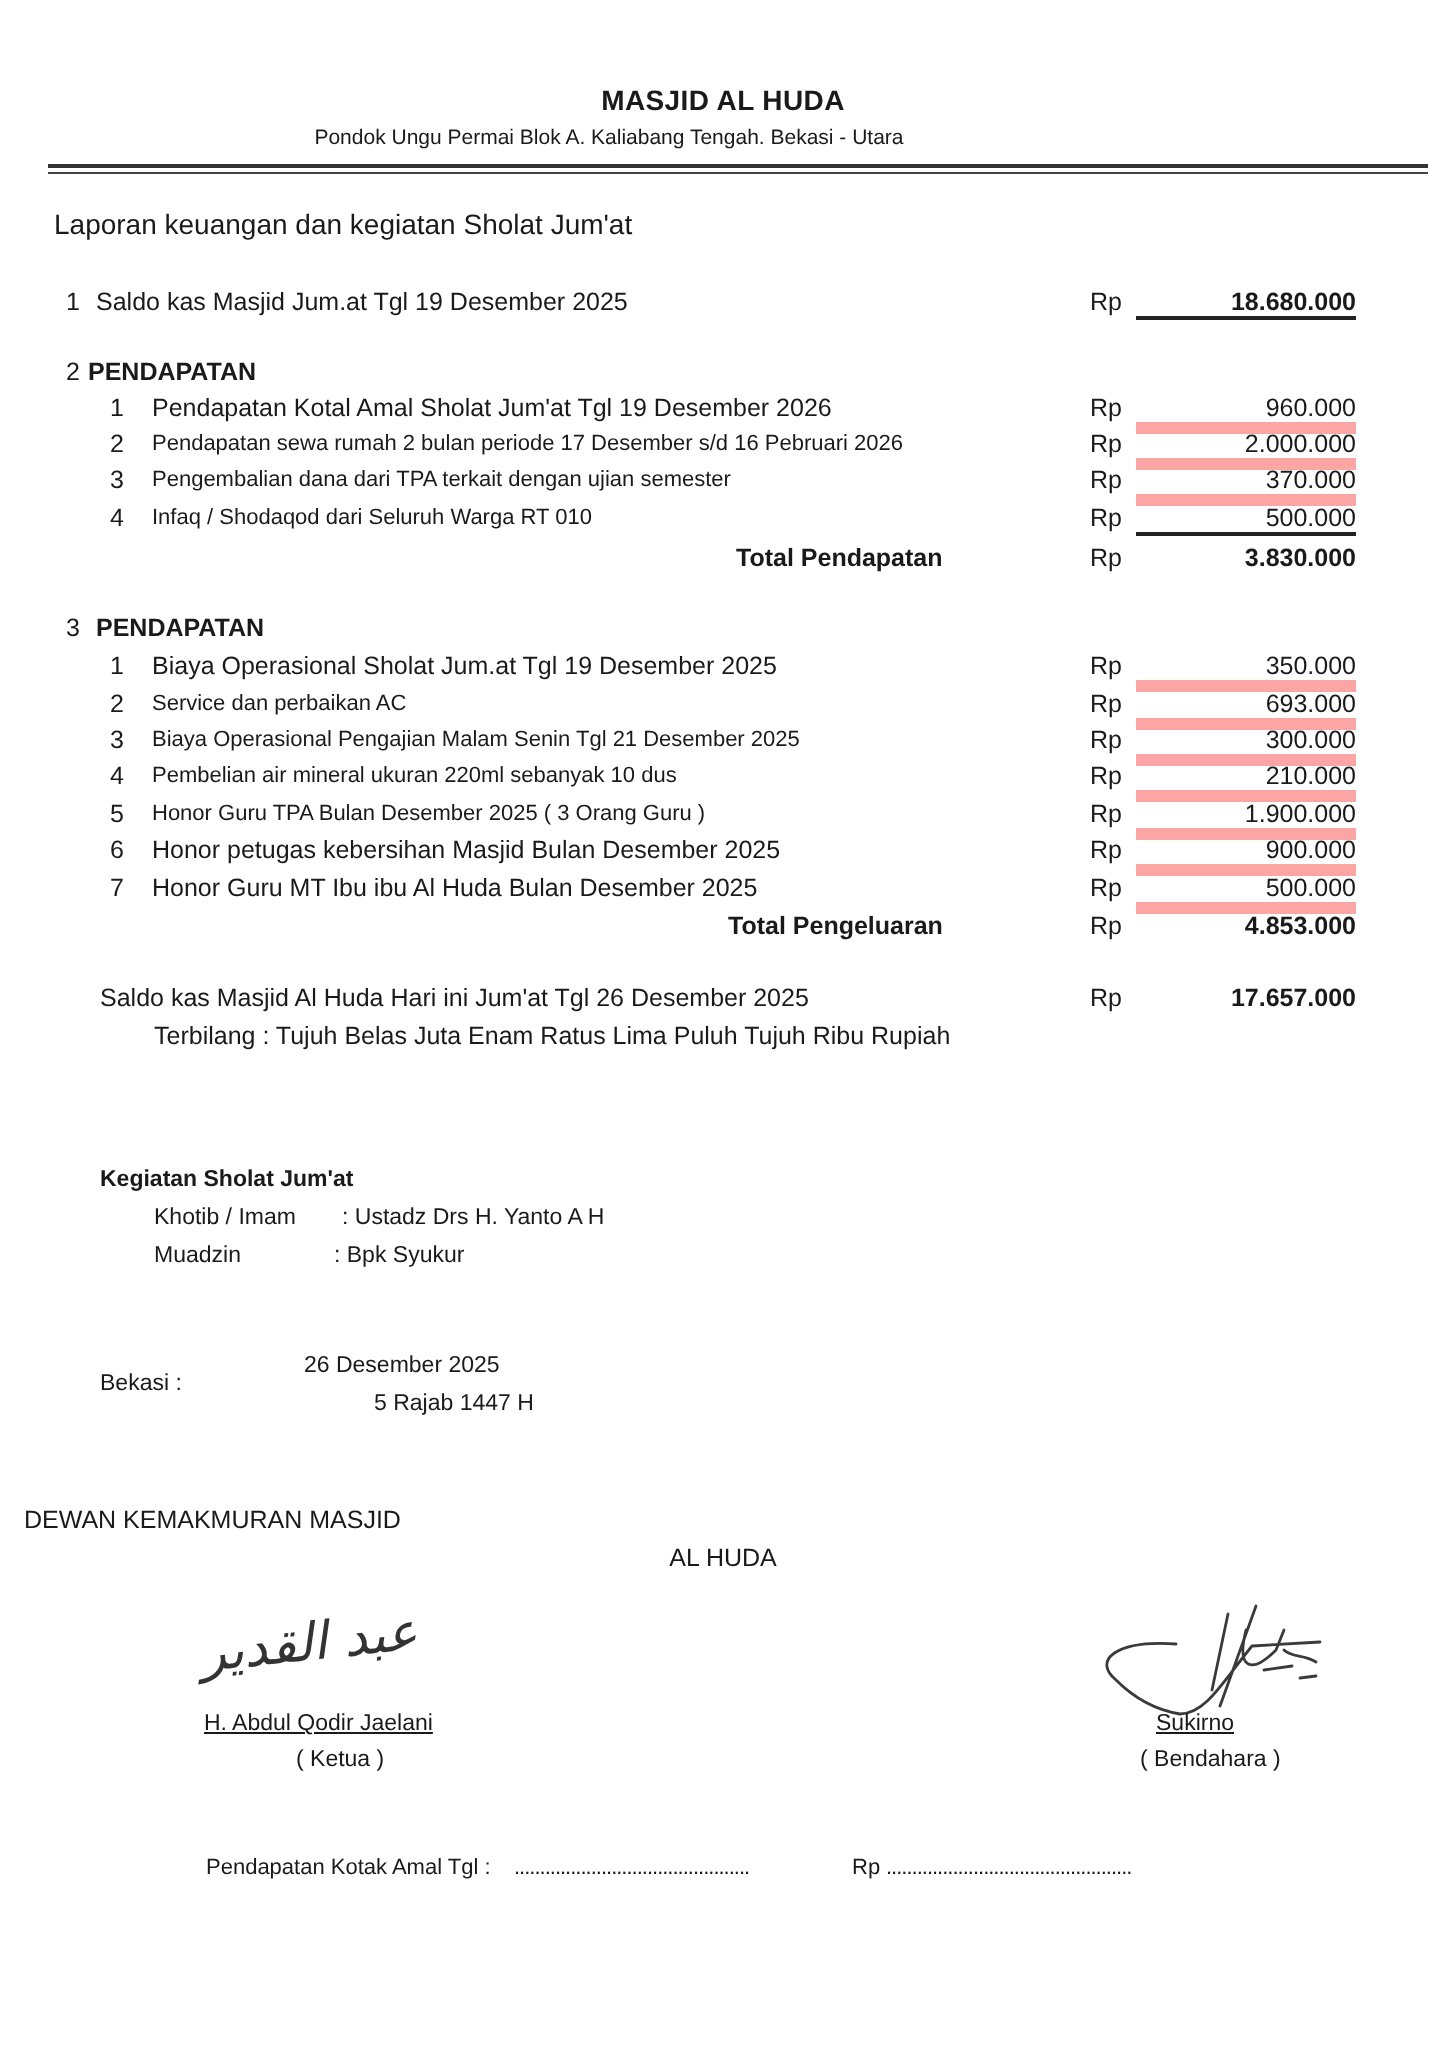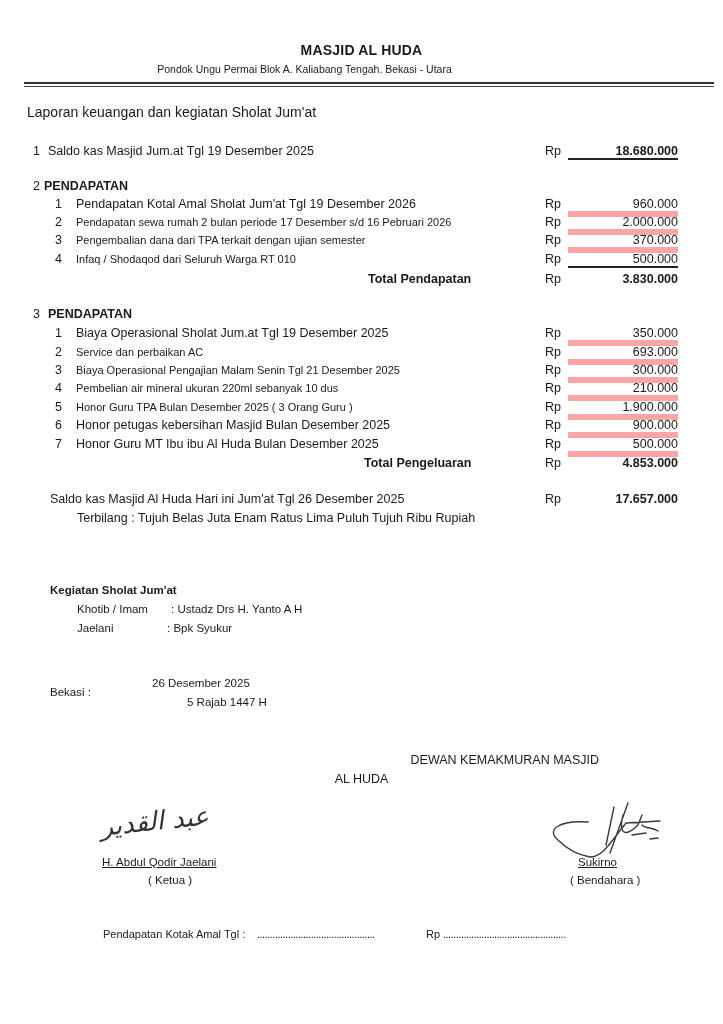--- a/index.html
+++ b/index.html
@@ -127,28 +127,28 @@
 <div class="abs amt bold" style="top:456px;">4.853.000</div>
 
 <div class="abs t13" style="top:492px;left:50px;">Saldo kas Masjid Al Huda Hari ini Jum'at Tgl 26 Desember 2025</div>
 <div class="abs rp" style="top:492px;">Rp</div>
 <div class="abs amt bold" style="top:492px;">17.657.000</div>
 <div class="abs t13" style="top:511px;left:77px;">Terbilang : Tujuh Belas Juta Enam Ratus Lima Puluh Tujuh  Ribu Rupiah</div>
 
 <div class="abs t12 bold" style="top:584px;left:50px;">Kegiatan Sholat Jum'at</div>
 <div class="abs t12" style="top:603px;left:77px;">Khotib / Imam</div>
 <div class="abs t12" style="top:603px;left:171px;">: Ustadz Drs H. Yanto A H</div>
-<div class="abs t12" style="top:622px;left:77px;">Jaelani</div>
+<div class="abs t12" style="top:622px;left:77px;">Muadzin</div>
 <div class="abs t12" style="top:622px;left:167px;">: Bpk Syukur</div>
 
 <div class="abs t12" style="top:686px;left:50px;">Bekasi  :</div>
 <div class="abs t12" style="top:677px;left:152px;">26 Desember 2025</div>
 <div class="abs t12" style="top:696px;left:152px;padding-left:35px;">5 Rajab 1447 H</div>
 
-<div class="abs t13" style="top:753px;left:0;width:599px;text-align:right;">DEWAN KEMAKMURAN MASJID</div>
+<div class="abs t13" style="top:753px;left:12px;width:599px;text-align:left;">DEWAN KEMAKMURAN MASJID</div>
 <div class="abs t13" style="top:772px;left:0;width:723px;text-align:center;">AL HUDA</div>
 
 <div class="abs" style="top:806px;left:100px;font-family:'DejaVu Serif',serif;font-size:26px;color:#333;transform:rotate(-6deg);font-style:italic;">عبد القدير</div>
 <div class="abs signame" style="top:856px;left:102px;">H. Abdul Qodir Jaelani</div>
 <div class="abs t12" style="top:874px;left:148px;">( Ketua )</div>
 
 <svg class="abs" style="top:795px;left:548px;" width="140" height="75" viewBox="0 0 140 75">
   <path d="M80 8 L62 58 M66 12 L58 50 M75 20 C70 40, 78 42, 90 30 M90 30 L94 20 M94 30 C98 34, 104 32, 110 36 M40 27 C10 25, -2 35, 10 45 C20 55, 30 60, 42 62 C55 62, 64 45, 78 28 L112 26 M84 40 L98 38 M102 44 L110 43" fill="none" stroke="#3a3a3a" stroke-width="1.4" stroke-linecap="round" stroke-linejoin="round"></path>
 </svg>
 <div class="abs signame" style="top:856px;left:578px;">Sukirno</div>

